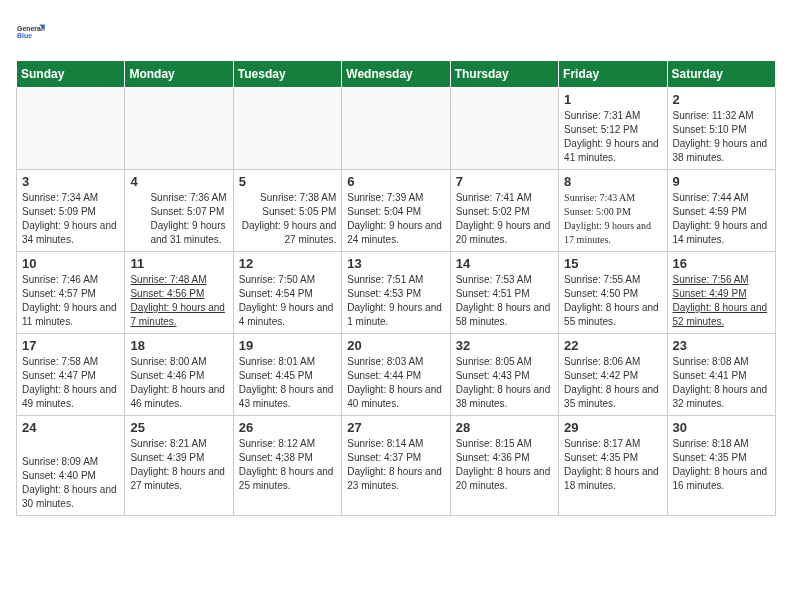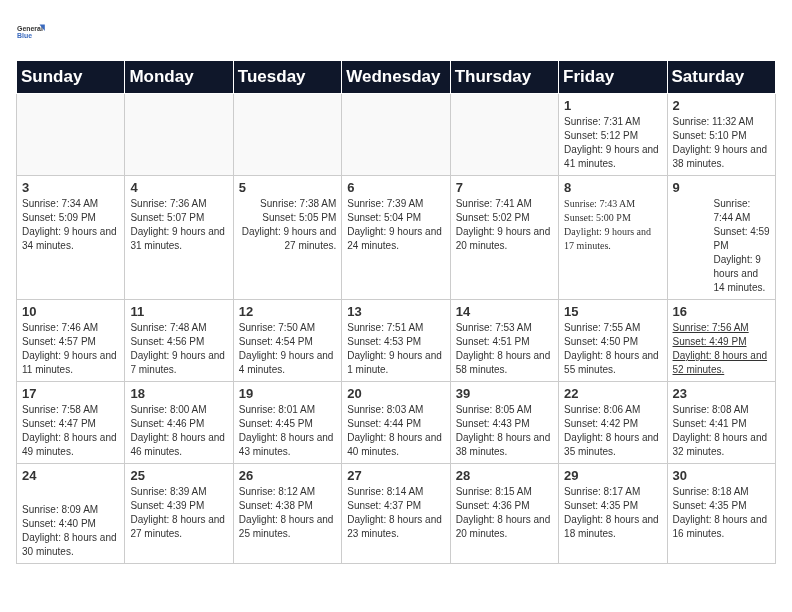--- a/index.html
+++ b/index.html
@@ -35,23 +35,23 @@
     }
     .location-subtitle {
       font-size: 16px;
       color: #555;
     }
     table {
       width: 100%;
       border-collapse: collapse;
     }
     th {
-      background-color: #0f172a;
+      background-color: #15803d;
       color: #fff;
-      font-size: 17px;
+      font-size: 12px;
       font-weight: bold;
       padding: 6px 4px;
       text-align: left;
       border: 1px solid #fff;
     }
     td {
       border: 1px solid #ccc;
       vertical-align: top;
       padding: 4px 5px;
       font-size: 10.5px;
@@ -129,21 +129,21 @@
       </tr>
       <tr>
         <td class="has-data">
           <span class="day-number">3</span>
           <div class="day-info" style="white-space: pre-line;">Sunrise: 7:34 AM
 Sunset: 5:09 PM
 Daylight: 9 hours and 34 minutes.</div>
         </td>
         <td class="has-data">
           <span class="day-number">4</span>
-          <div class="day-info" style="white-space: pre-line;">Sunrise: 7:36 AM
+          <div class="day-info" style="white-space: pre-line; margin-left: 20px;">Sunrise: 7:36 AM
 Sunset: 5:07 PM
 Daylight: 9 hours and 31 minutes.</div>
         </td>
         <td class="has-data">
           <span class="day-number">5</span>
           <div class="day-info" style="white-space: pre-line; text-align: right;">Sunrise: 7:38 AM
 Sunset: 5:05 PM
 Daylight: 9 hours and 27 minutes.</div>
         </td>
         <td class="has-data">
@@ -159,35 +159,35 @@
 Daylight: 9 hours and 20 minutes.</div>
         </td>
         <td class="has-data">
           <span class="day-number">8</span>
           <div class="day-info" style="white-space: pre-line; font-family: Liberation Serif, serif;">Sunrise: 7:43 AM
 Sunset: 5:00 PM
 Daylight: 9 hours and 17 minutes.</div>
         </td>
         <td class="has-data">
           <span class="day-number">9</span>
-          <div class="day-info" style="white-space: pre-line; margin-left: 41px;">Sunrise: 7:44 AM
+          <div class="day-info" style="white-space: pre-line;">Sunrise: 7:44 AM
 Sunset: 4:59 PM
 Daylight: 9 hours and 14 minutes.</div>
         </td>
       </tr>
       <tr>
         <td class="has-data">
           <span class="day-number">10</span>
           <div class="day-info" style="white-space: pre-line;">Sunrise: 7:46 AM
 Sunset: 4:57 PM
 Daylight: 9 hours and 11 minutes.</div>
         </td>
         <td class="has-data">
           <span class="day-number">11</span>
-          <div class="day-info" style="white-space: pre-line;">Sunrise: 7:48 AM
+          <div class="day-info" style="white-space: pre-line; text-decoration: underline;">Sunrise: 7:48 AM
 Sunset: 4:56 PM
 Daylight: 9 hours and 7 minutes.</div>
         </td>
         <td class="has-data">
           <span class="day-number">12</span>
           <div class="day-info" style="white-space: pre-line;">Sunrise: 7:50 AM
 Sunset: 4:54 PM
 Daylight: 9 hours and 4 minutes.</div>
         </td>
         <td class="has-data">
@@ -234,21 +234,21 @@
 Sunset: 4:45 PM
 Daylight: 8 hours and 43 minutes.</div>
         </td>
         <td class="has-data">
           <span class="day-number">20</span>
           <div class="day-info" style="white-space: pre-line;">Sunrise: 8:03 AM
 Sunset: 4:44 PM
 Daylight: 8 hours and 40 minutes.</div>
         </td>
         <td class="has-data">
-          <span class="day-number">39</span>
+          <span class="day-number">32</span>
           <div class="day-info" style="white-space: pre-line;">Sunrise: 8:05 AM
 Sunset: 4:43 PM
 Daylight: 8 hours and 38 minutes.</div>
         </td>
         <td class="has-data">
           <span class="day-number">22</span>
           <div class="day-info" style="white-space: pre-line;">Sunrise: 8:06 AM
 Sunset: 4:42 PM
 Daylight: 8 hours and 35 minutes.</div>
         </td>
@@ -261,21 +261,21 @@
       </tr>
       <tr>
         <td class="has-data">
           <span class="day-number">24</span>
           <div class="day-info" style="white-space: pre-line; margin-top: 20px;">Sunrise: 8:09 AM
 Sunset: 4:40 PM
 Daylight: 8 hours and 30 minutes.</div>
         </td>
         <td class="has-data">
           <span class="day-number">25</span>
-          <div class="day-info" style="white-space: pre-line;">Sunrise: 8:39 AM
+          <div class="day-info" style="white-space: pre-line;">Sunrise: 8:21 AM
 Sunset: 4:39 PM
 Daylight: 8 hours and 27 minutes.</div>
         </td>
         <td class="has-data">
           <span class="day-number">26</span>
           <div class="day-info" style="white-space: pre-line;">Sunrise: 8:12 AM
 Sunset: 4:38 PM
 Daylight: 8 hours and 25 minutes.</div>
         </td>
         <td class="has-data">

